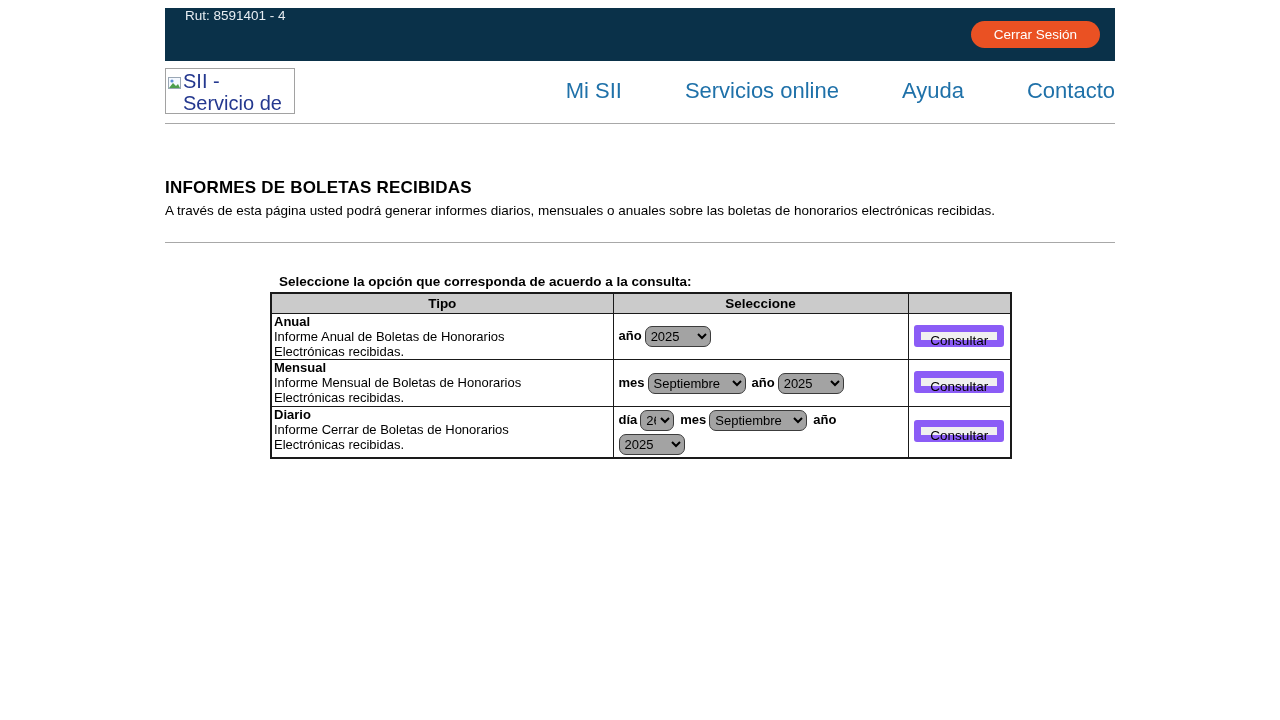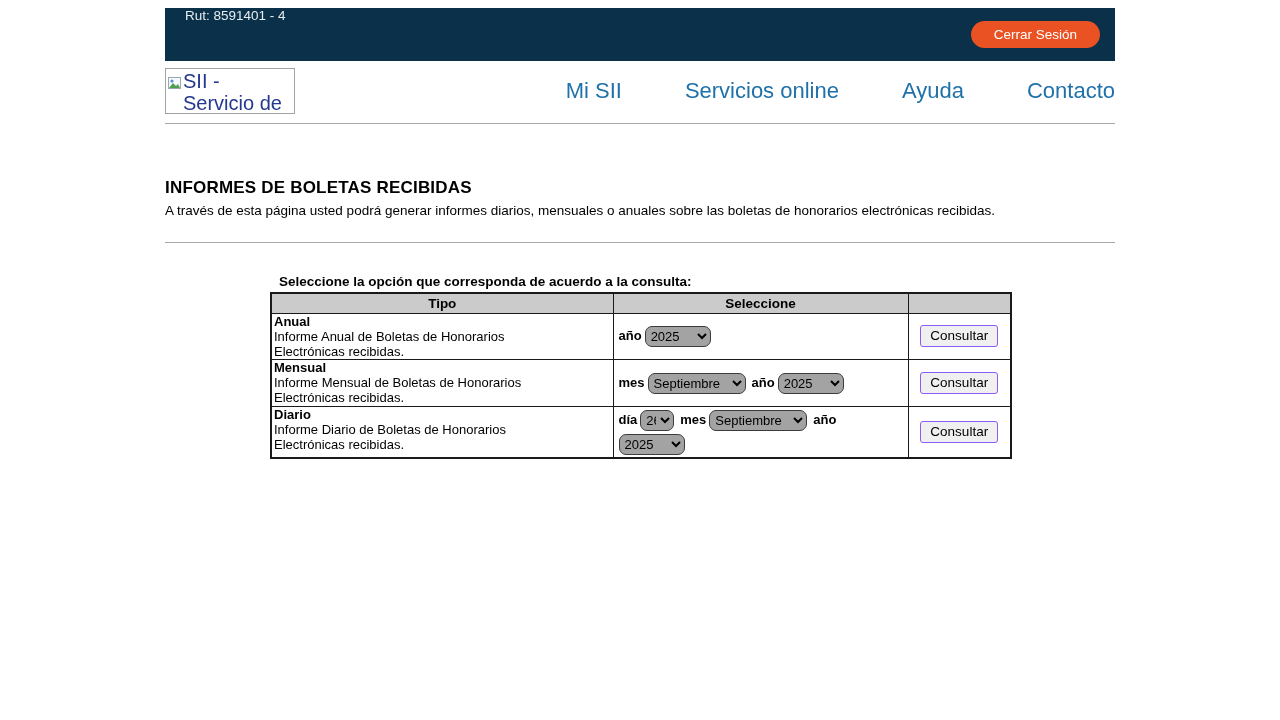--- a/index.html
+++ b/index.html
@@ -93,21 +93,21 @@
     background: #a3a3a3; border: 1px solid #3c3c3c; border-radius: 7px;
     margin-right: 6px; vertical-align: middle; padding: 0 1px;
   }
   .w-dia { width: 34px; }
   .w-mes { width: 98px; }
   .w-ano { width: 66px; }
 
   button.consultar-btn {
     font-size: 13.5px; font-family: inherit; font-stretch: condensed;
     padding: 1px 9px 2px; height: 22px;
-    background: #f0f0f0; border: 1px solid #8b5cf6; border-radius: 3px;
+    background: #f0f0f0; border: 7px solid #8b5cf6; border-radius: 3px;
     color: #000; cursor: pointer;
   }
 </style>
 </head>
 <body>
 
 <div class="page">
 
   <div class="topbar">
     <span class="rut">Rut: 8591401 - 4</span>
@@ -179,21 +179,21 @@
             <span class="field-label">mes</span><select class="fld w-mes"><option>Septiembre</option></select><span class="field-label">año</span><select class="fld w-ano"><option>2025</option></select>
           </td>
           <td class="btn-cell">
             <button class="consultar-btn">Consultar</button>
           </td>
         </tr>
 
         <tr class="r3">
           <td class="tipo-cell">
             <div class="row-type">Diario</div>
-            <div class="row-desc">Informe Diario de Boletas de Honorarios Electrónicas recibidas.</div>
+            <div class="row-desc">Informe Cerrar de Boletas de Honorarios Electrónicas recibidas.</div>
           </td>
           <td class="sel-cell">
             <span class="field-label">día</span><select class="fld w-dia"><option>26</option></select><span class="field-label">mes</span><select class="fld w-mes"><option>Septiembre</option></select><span class="field-label">año</span><br>
             <select class="fld w-ano"><option>2025</option></select>
           </td>
           <td class="btn-cell">
             <button class="consultar-btn">Consultar</button>
           </td>
         </tr>
 

